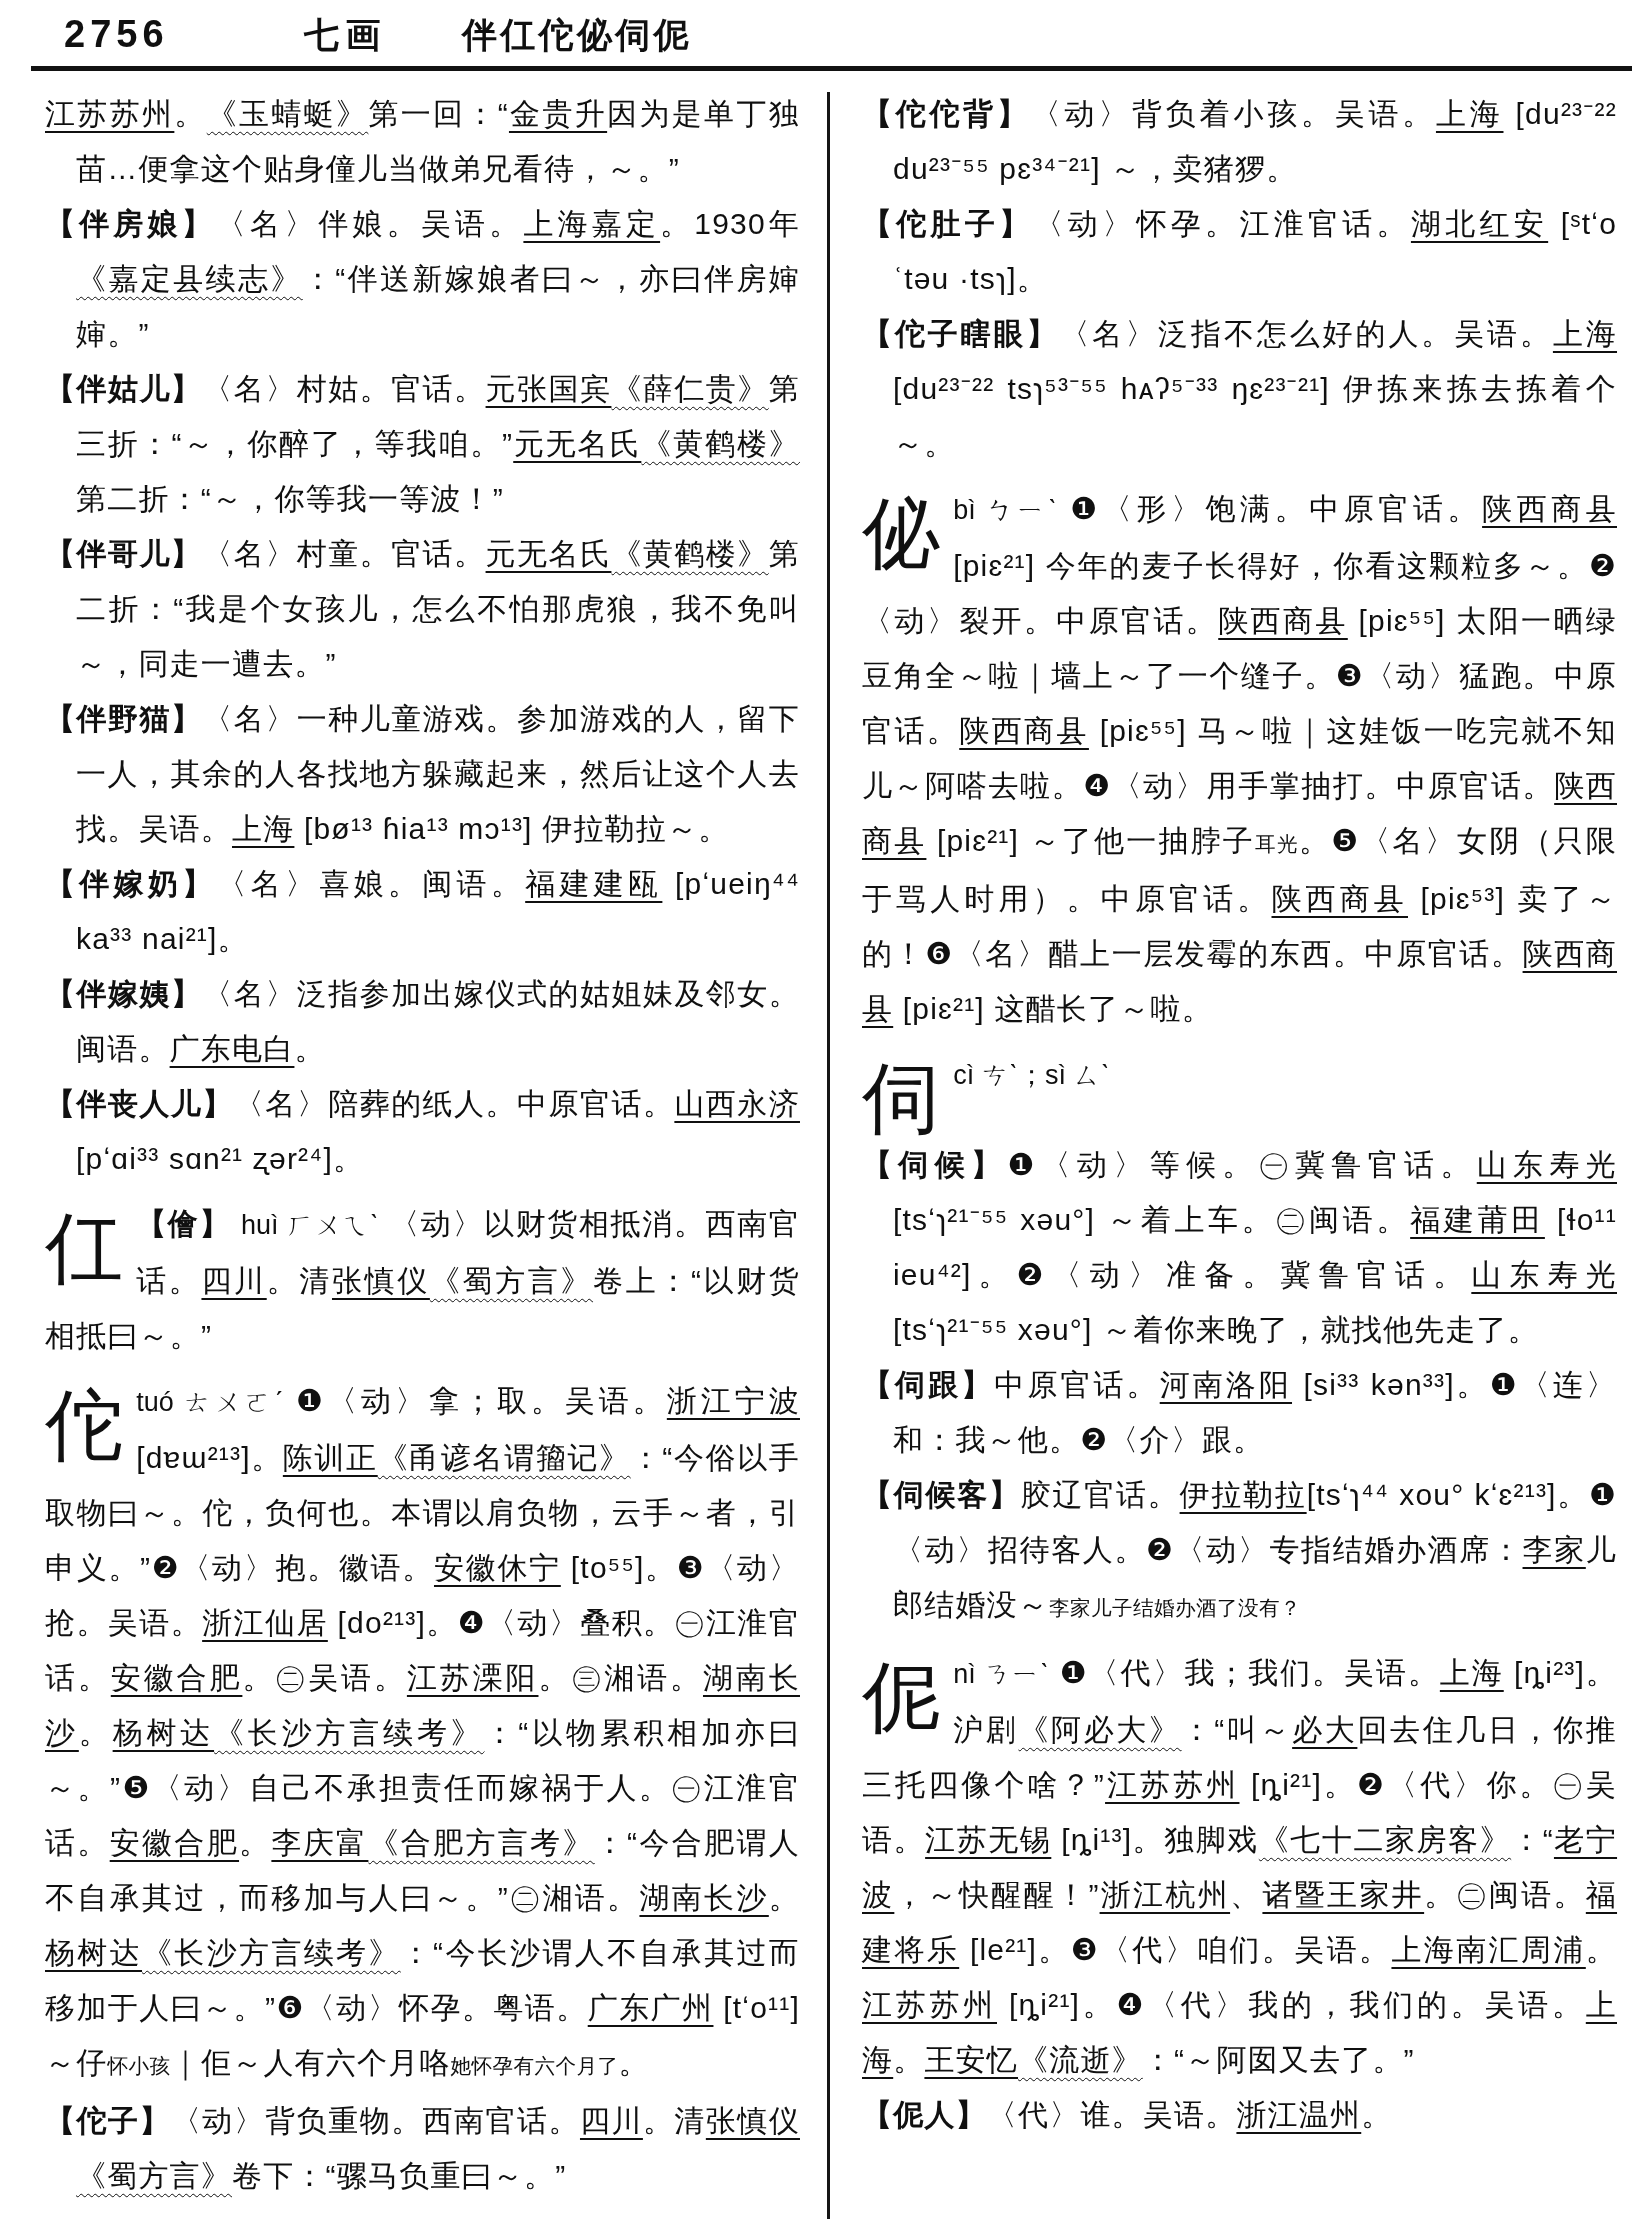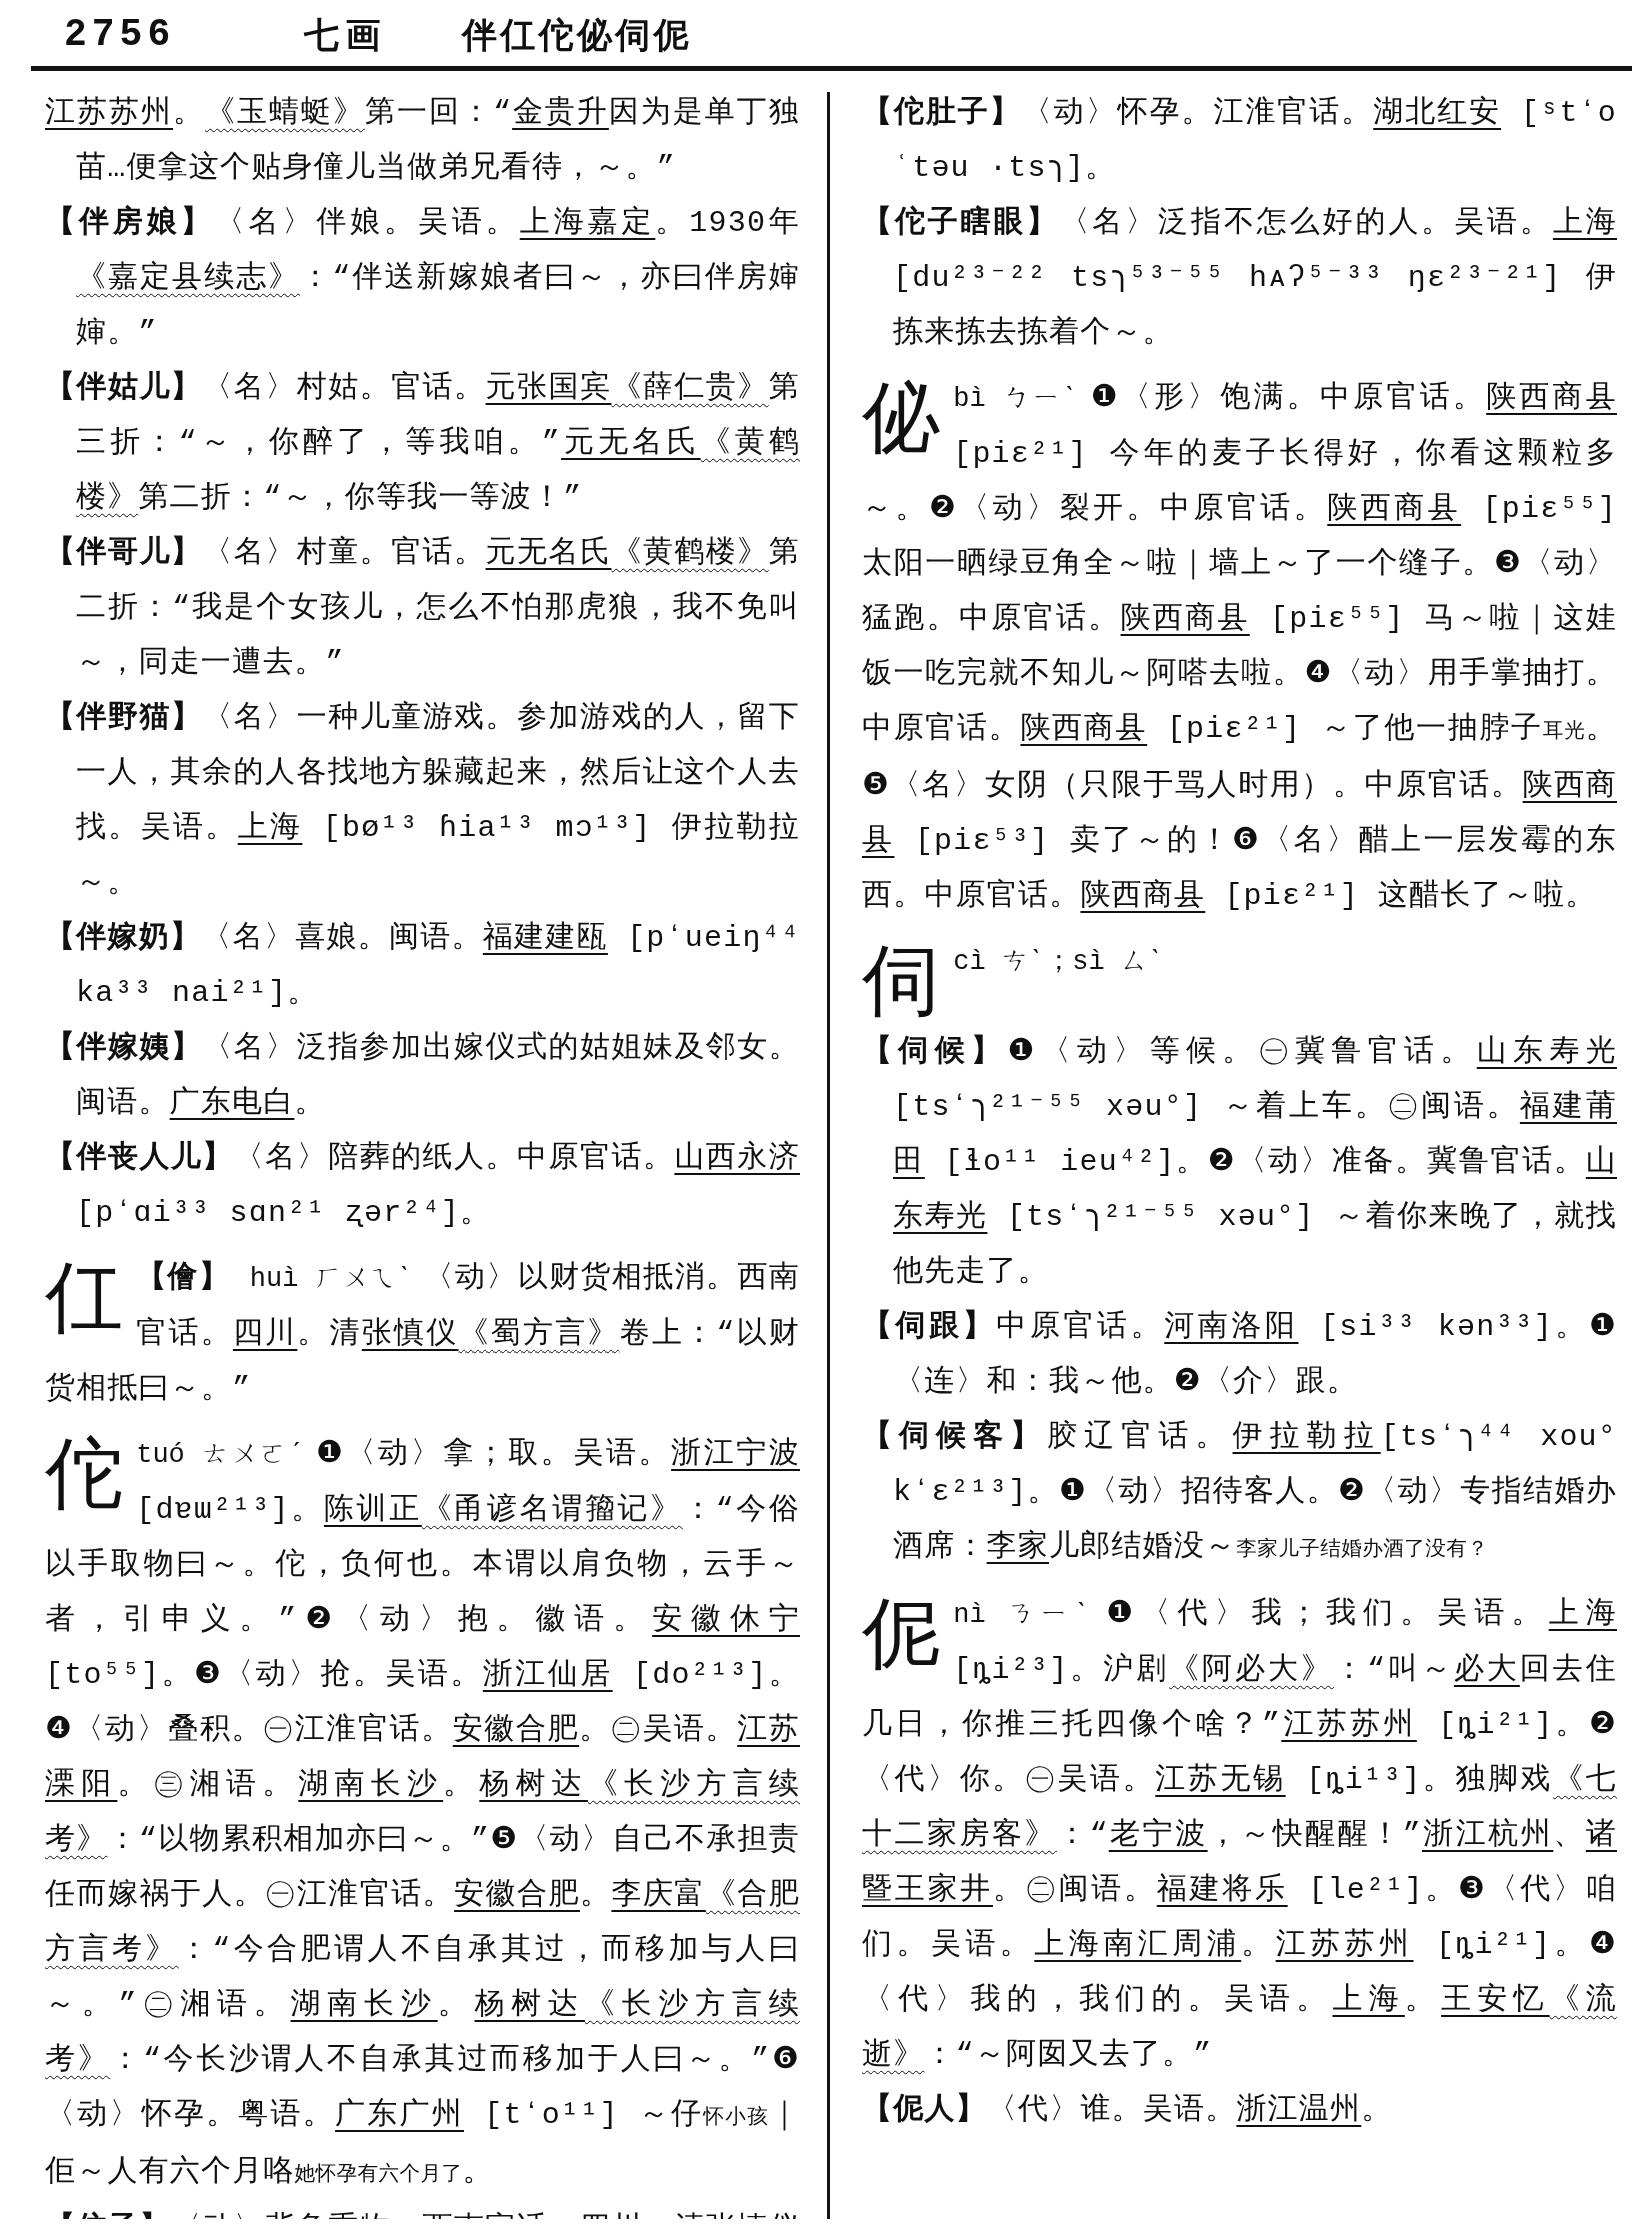--- a/index.html
+++ b/index.html
@@ -2,21 +2,21 @@
 <html style="font-size:13.2px"><head>
 <meta charset="utf-8">
 <style>
   html, body { margin: 0; padding: 0; }
   .page {
     position: relative;
     width: 1650px;
     height: 2219px;
     background: #ffffff;
     color: #101010;
-    font-family: Liberation Mono, monospace;
+    font-family: Liberation Sans, sans-serif;
     overflow: hidden;
   }
   .hdr-num {
     position: absolute; top: 13.2px; left: 64px;
     font-size: 38px; font-weight: bold; letter-spacing: 5px;
   }
   .hdr-stroke {
     position: absolute; top: 11.5px; left: 304px;
     font-size: 35px; font-weight: bold; letter-spacing: 6.6px; text-align: center;
   }
@@ -81,20 +81,21 @@
     <p class="entry"><span class="hw">【伴嫁奶】</span><span>〈名〉喜娘。闽语。<u>福建建瓯</u> [pʻueiŋ⁴⁴ ka³³ nai²¹]。</span></p>
     <p class="entry"><span class="hw">【伴嫁姨】</span><span>〈名〉泛指参加出嫁仪式的姑姐妹及邻女。闽语。<u>广东电白</u>。</span></p>
     <p class="entry"><span class="hw">【伴丧人儿】</span><span>〈名〉陪葬的纸人。中原官话。<u>山西永济</u> [pʻɑi³³ sɑn²¹ ʐər²⁴]。</span></p>
     <p class="entry char-entry"><span class="big">仜</span><span class="hw">【儈】</span> <span class="py">huì ㄏㄨㄟˋ</span><span>〈动〉以财货相抵消。西南官话。<u>四川</u>。清<u>张慎仪</u><em>《蜀方言》</em>卷上：“以财货相抵曰～。”</span></p>
     <p class="entry char-entry"><span class="big">佗</span><span class="py">tuó ㄊㄨㄛˊ</span><span>❶〈动〉拿；取。吴语。<u>浙江宁波</u>[dɐɯ²¹³]。<u>陈训正</u><em>《甬谚名谓籀记》</em>：“今俗以手取物曰～。佗，负何也。本谓以肩负物，云手～者，引申义。”❷〈动〉抱。徽语。<u>安徽休宁</u> [to⁵⁵]。❸〈动〉抢。吴语。<u>浙江仙居</u> [do²¹³]。❹〈动〉叠积。㊀江淮官话。<u>安徽合肥</u>。㊁吴语。<u>江苏溧阳</u>。㊂湘语。<u>湖南长沙</u>。<u>杨树达</u><em>《长沙方言续考》</em>：“以物累积相加亦曰～。”❺〈动〉自己不承担责任而嫁祸于人。㊀江淮官话。<u>安徽合肥</u>。<u>李庆富</u><em>《合肥方言考》</em>：“今合肥谓人不自承其过，而移加与人曰～。”㊁湘语。<u>湖南长沙</u>。<u>杨树达</u><em>《长沙方言续考》</em>：“今长沙谓人不自承其过而移加于人曰～。”❻〈动〉怀孕。粤语。<u>广东广州</u> [tʻo¹¹] ～仔<small>怀小孩</small>｜佢～人有六个月咯<small>她怀孕有六个月了</small>。</span></p>
     <p class="entry"><span class="hw">【佗子】</span><span>〈动〉背负重物。西南官话。<u>四川</u>。清<u>张慎仪</u><em>《蜀方言》</em>卷下：“骡马负重曰～。”</span></p>
 
   </div>
 
   <div class="col col-right">
+    <p class="entry"><span class="hw">【佗佗背】</span><span>〈动〉背负着小孩。吴语。<u>上海</u> [du²³⁻²² du²³⁻⁵⁵ pɛ³⁴⁻²¹] ～，卖猪猡。</span></p>
     <p class="entry"><span class="hw">【佗肚子】</span><span>〈动〉怀孕。江淮官话。<u>湖北红安</u> [ˢtʻo ʿtəu ·tsɿ]。</span></p>
     <p class="entry"><span class="hw">【佗子瞎眼】</span><span>〈名〉泛指不怎么好的人。吴语。<u>上海</u> [du²³⁻²² tsɿ⁵³⁻⁵⁵ hᴀʔ⁵⁻³³ ŋɛ²³⁻²¹] 伊拣来拣去拣着个～。</span></p>
     <p class="entry char-entry"><span class="big">佖</span><span class="py">bì ㄅㄧˋ</span><span>❶〈形〉饱满。中原官话。<u>陕西商县</u> [piɛ²¹] 今年的麦子长得好，你看这颗粒多～。❷〈动〉裂开。中原官话。<u>陕西商县</u> [piɛ⁵⁵] 太阳一晒绿豆角全～啦｜墙上～了一个缝子。❸〈动〉猛跑。中原官话。<u>陕西商县</u> [piɛ⁵⁵] 马～啦｜这娃饭一吃完就不知儿～阿嗒去啦。❹〈动〉用手掌抽打。中原官话。<u>陕西商县</u> [piɛ²¹] ～了他一抽脖子<small>耳光</small>。❺〈名〉女阴（只限于骂人时用）。中原官话。<u>陕西商县</u> [piɛ⁵³] 卖了～的！❻〈名〉醋上一层发霉的东西。中原官话。<u>陕西商县</u> [piɛ²¹] 这醋长了～啦。</span></p>
     <p class="entry char-entry"><span class="big">伺</span><span class="py">cì ㄘˋ；sì ㄙˋ</span></p>
     <p class="entry"><span class="hw">【伺候】</span><span>❶〈动〉等候。㊀冀鲁官话。<u>山东寿光</u>[tsʻɿ²¹⁻⁵⁵ xəu°] ～着上车。㊁闽语。<u>福建莆田</u> [ɬo¹¹ ieu⁴²]。❷〈动〉准备。冀鲁官话。<u>山东寿光</u> [tsʻɿ²¹⁻⁵⁵ xəu°] ～着你来晚了，就找他先走了。</span></p>
     <p class="entry"><span class="hw">【伺跟】</span><span>中原官话。<u>河南洛阳</u> [si³³ kən³³]。❶〈连〉和：我～他。❷〈介〉跟。</span></p>
     <p class="entry"><span class="hw">【伺候客】</span><span>胶辽官话。<u>伊拉勒拉</u>[tsʻɿ⁴⁴ xou° kʻɛ²¹³]。❶〈动〉招待客人。❷〈动〉专指结婚办酒席：<u>李家</u>儿郎结婚没～<small>李家儿子结婚办酒了没有？</small></span></p>
     <p class="entry char-entry"><span class="big">伲</span><span class="py">nì ㄋㄧˋ</span><span>❶〈代〉我；我们。吴语。<u>上海</u> [ȵi²³]。沪剧<em>《阿必大》</em>：“叫～<u>必大</u>回去住几日，你推三托四像个啥？”<u>江苏苏州</u> [ȵi²¹]。❷〈代〉你。㊀吴语。<u>江苏无锡</u> [ȵi¹³]。独脚戏<em>《七十二家房客》</em>：“<u>老宁波</u>，～快醒醒！”<u>浙江杭州</u>、<u>诸暨王家井</u>。㊁闽语。<u>福建将乐</u> [le²¹]。❸〈代〉咱们。吴语。<u>上海南汇周浦</u>。<u>江苏苏州</u> [ȵi²¹]。❹〈代〉我的，我们的。吴语。<u>上海</u>。<u>王安忆</u><em>《流逝》</em>：“～阿囡又去了。”</span></p>
     <p class="entry"><span class="hw">【伲人】</span><span>〈代〉谁。吴语。<u>浙江温州</u>。</span></p>
 

